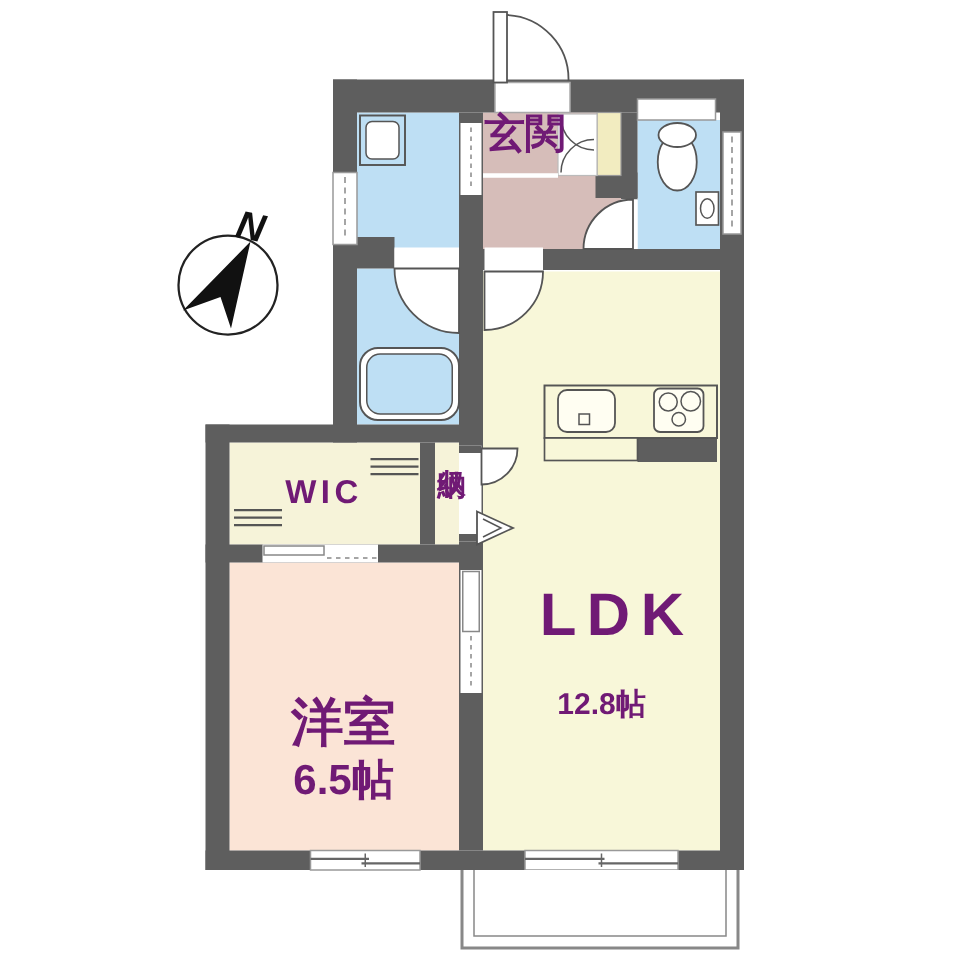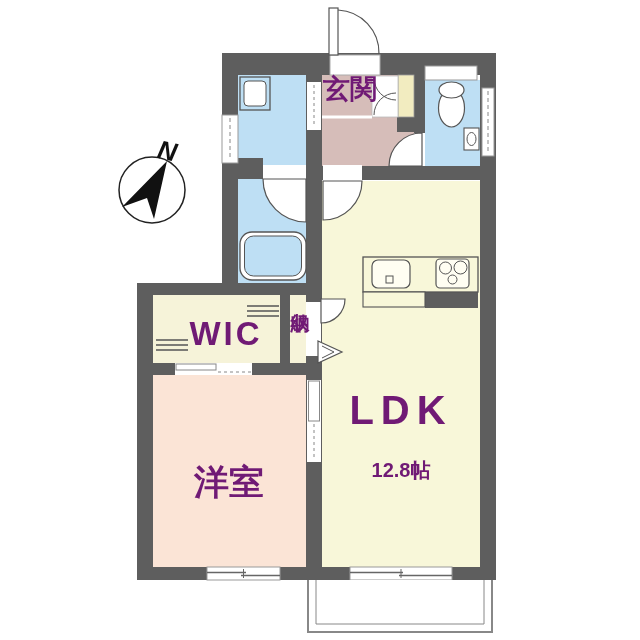--- a/index.html
+++ b/index.html
@@ -1,25 +1,25 @@
 <!DOCTYPE html>
 <html><head>
 <meta charset="utf-8">
 <style>
   html,body{margin:0;padding:0;background:#fff;}
   .stage{position:relative;width:640px;height:640px;background:#ffffff;overflow:hidden;
          font-family:"Liberation Sans","DejaVu Sans",sans-serif;color:#1b1b1b;}
   .stage svg{position:absolute;left:0;top:0;}
   .lbl{position:absolute;text-align:center;line-height:1;color:#701a75;white-space:nowrap;}
   .lbl-entrance{left:320px;top:76px;width:60px;font-size:27px;font-weight:bold;}
-  .lbl-ldk{left:329px;top:390px;width:144px;font-size:40px;font-weight:bold;letter-spacing:7px;}
+  .lbl-ldk{left:319px;top:390px;width:144px;font-size:40px;font-weight:bold;letter-spacing:7px;text-align:right;}
   .lbl-ldk-size{left:329px;top:460px;width:144px;font-size:20px;font-weight:bold;}
   .lbl-western{left:161px;top:464px;width:136px;font-size:35px;font-weight:bold;text-align:center;}
   .lbl-western-size{left:161px;top:506px;width:136px;font-size:28px;font-weight:bold;}
-  .lbl-wic{left:165px;top:317px;width:122px;font-size:33px;font-weight:bold;letter-spacing:3px;text-align:center;}
+  .lbl-wic{left:155px;top:317px;width:122px;font-size:22px;font-weight:bold;letter-spacing:3px;text-align:center;}
   .lbl-storage{left:288px;top:297px;width:24px;height:66px;font-size:19px;font-weight:bold;
                writing-mode:vertical-rl;text-orientation:upright;letter-spacing:2px;text-align:left;line-height:24px;}
   .lbl-balcony{left:320px;top:593px;width:160px;font-size:22px;font-weight:bold;}
 </style>
 </head>
 <body>
 
 <div class="stage">
 <svg width="640" height="640" viewBox="0 0 640 640">
 
@@ -172,15 +172,16 @@
     <circle cx="152" cy="190" r="33" fill="#fff" stroke="#222" stroke-width="1.5"></circle>
     <path d="M167,161 L122,207 L147,198 L154,219 Z" fill="#111"></path>
     <text x="158" y="160" font-size="26" font-weight="bold" font-style="italic" fill="#111" transform="rotate(12 168 150)">N</text>
   </g>
 </svg>
 
   <div class="lbl lbl-entrance">玄関</div>
   <div class="lbl lbl-ldk">LDK</div>
   <div class="lbl lbl-ldk-size">12.8帖</div>
   <div class="lbl lbl-western">洋室</div>
+  <div class="lbl lbl-western-size">6.5帖</div>
   <div class="lbl lbl-wic">WIC</div>
   <div class="lbl lbl-storage">収納</div>
 </div>
 
 </body></html>

